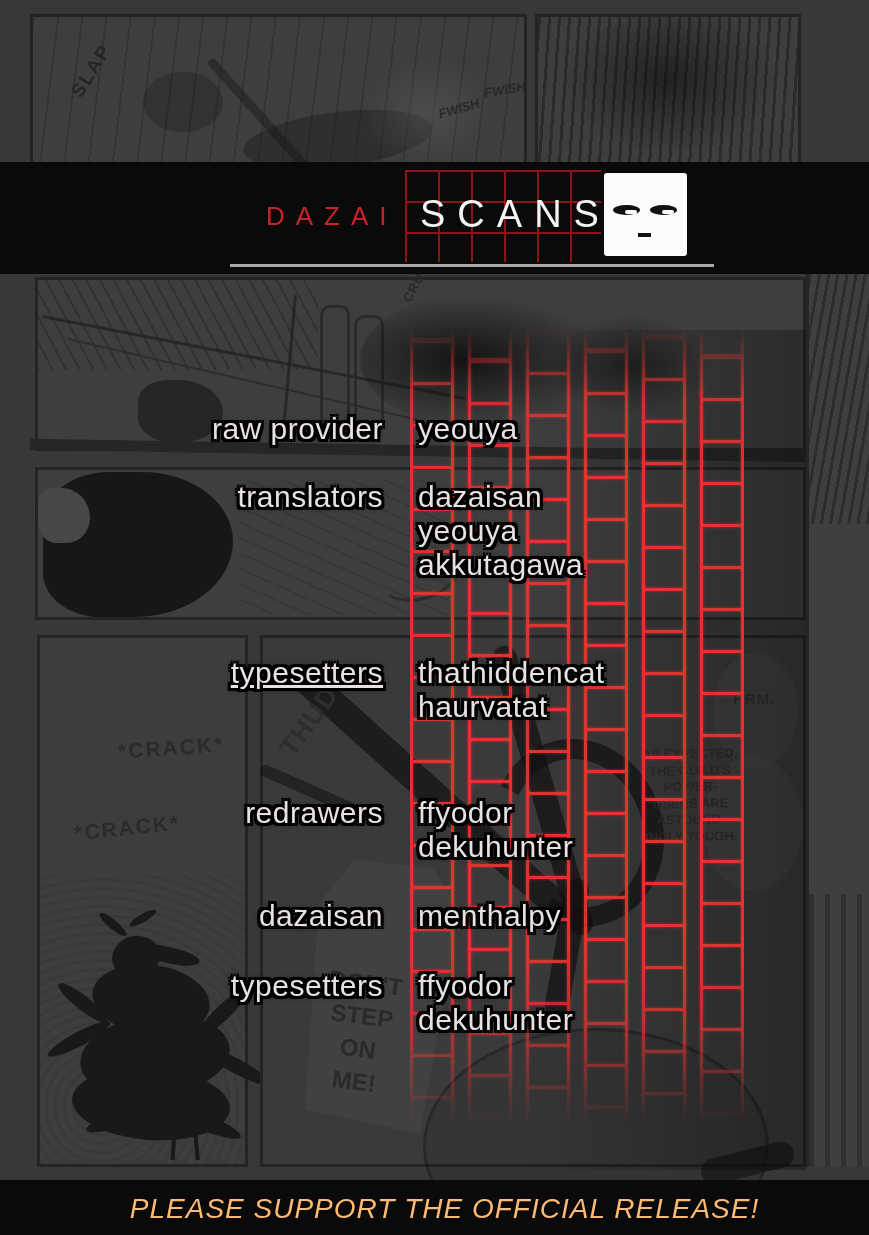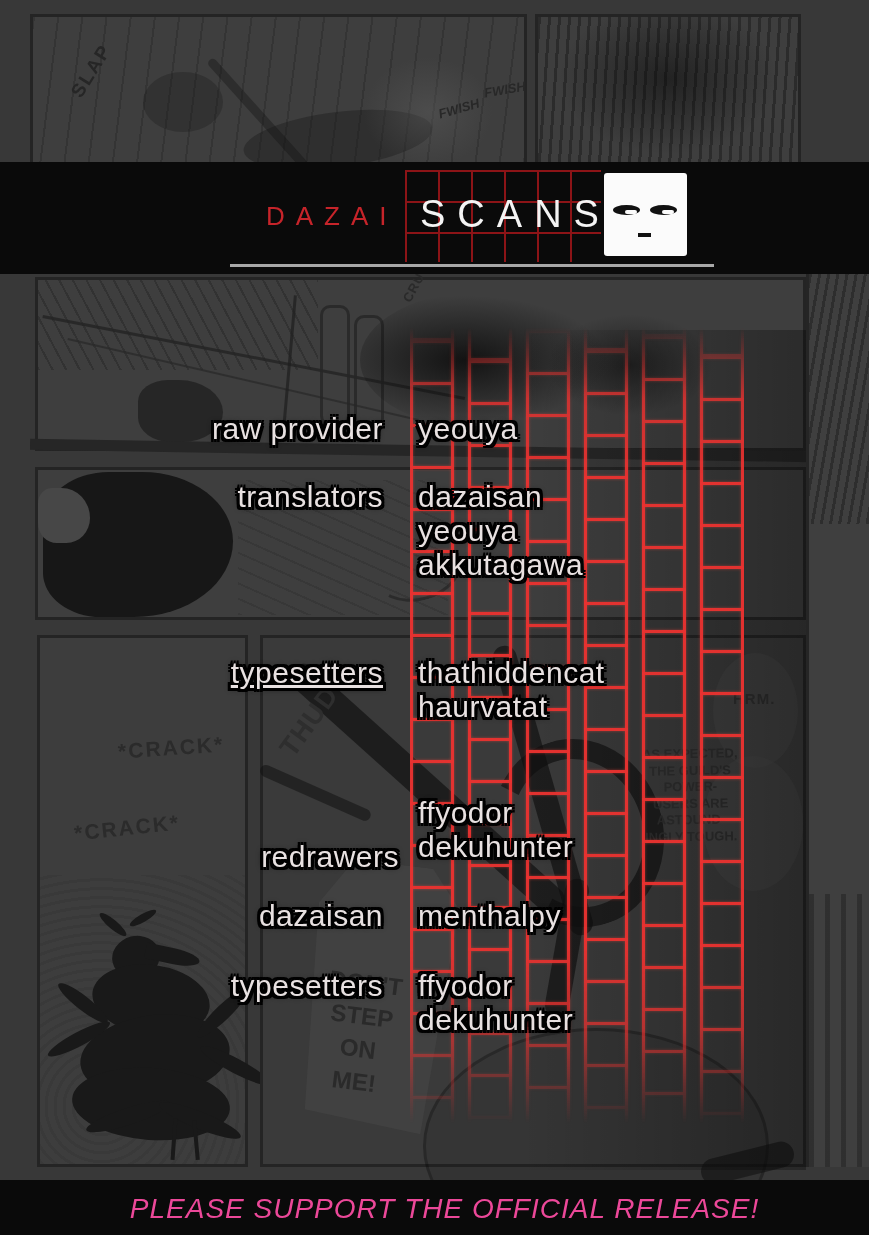--- a/index.html
+++ b/index.html
@@ -70,21 +70,21 @@
   .face{position:absolute;left:604px;top:11px;width:83px;height:83px;background:#fbfbfb;border-radius:3px;}
   .eye{position:absolute;top:32px;width:27px;height:10px;background:#111;border-radius:50%;}
   .eye .slit{position:absolute;right:3px;bottom:1px;width:12px;height:4px;background:#fbfbfb;border-radius:2px;}
   .mouth{position:absolute;left:34px;top:60px;width:13px;height:4px;background:#111;}
   .underline{position:absolute;left:230px;top:102px;width:484px;height:3px;background:#a8a8a8;}
 
   
   .footer{position:absolute;left:0;top:1180px;width:869px;height:55px;background:#0a0a0a;}
   .footer-text{
     position:absolute;left:20px;right:0;top:13px;text-align:center;
-    color:#ec4899;font-size:28px;font-style:italic;letter-spacing:1px;white-space:nowrap;
+    color:#fdba74;font-size:28px;font-style:italic;letter-spacing:1px;white-space:nowrap;
   }
 </style>
 </head>
 <body>
 
 <div class="screen">
 
   <div>
 
     <div class="panel speedlines-h" style="left:30px;top:14px;width:497px;height:160px;">
@@ -209,21 +209,21 @@
       <div>yeouya</div>
       <div>akkutagawa</div>
     </div>
 
     <div class="role outline" style="top:656px;text-decoration:underline;">typesetters</div>
     <div class="names outline" style="top:656px;">
       <div>thathiddencat</div>
       <div>haurvatat</div>
     </div>
 
-    <div class="role outline" style="top:840px;padding-left:16px;">redrawers</div>
+    <div class="role outline" style="top:796px;">redrawers</div>
     <div class="names outline" style="top:796px;">
       <div>ffyodor</div>
       <div>dekuhunter</div>
     </div>
 
     <div class="role outline" style="top:899px;">dazaisan</div>
     <div class="names outline" style="top:899px;">
       <div>menthalpy</div>
     </div>
 

